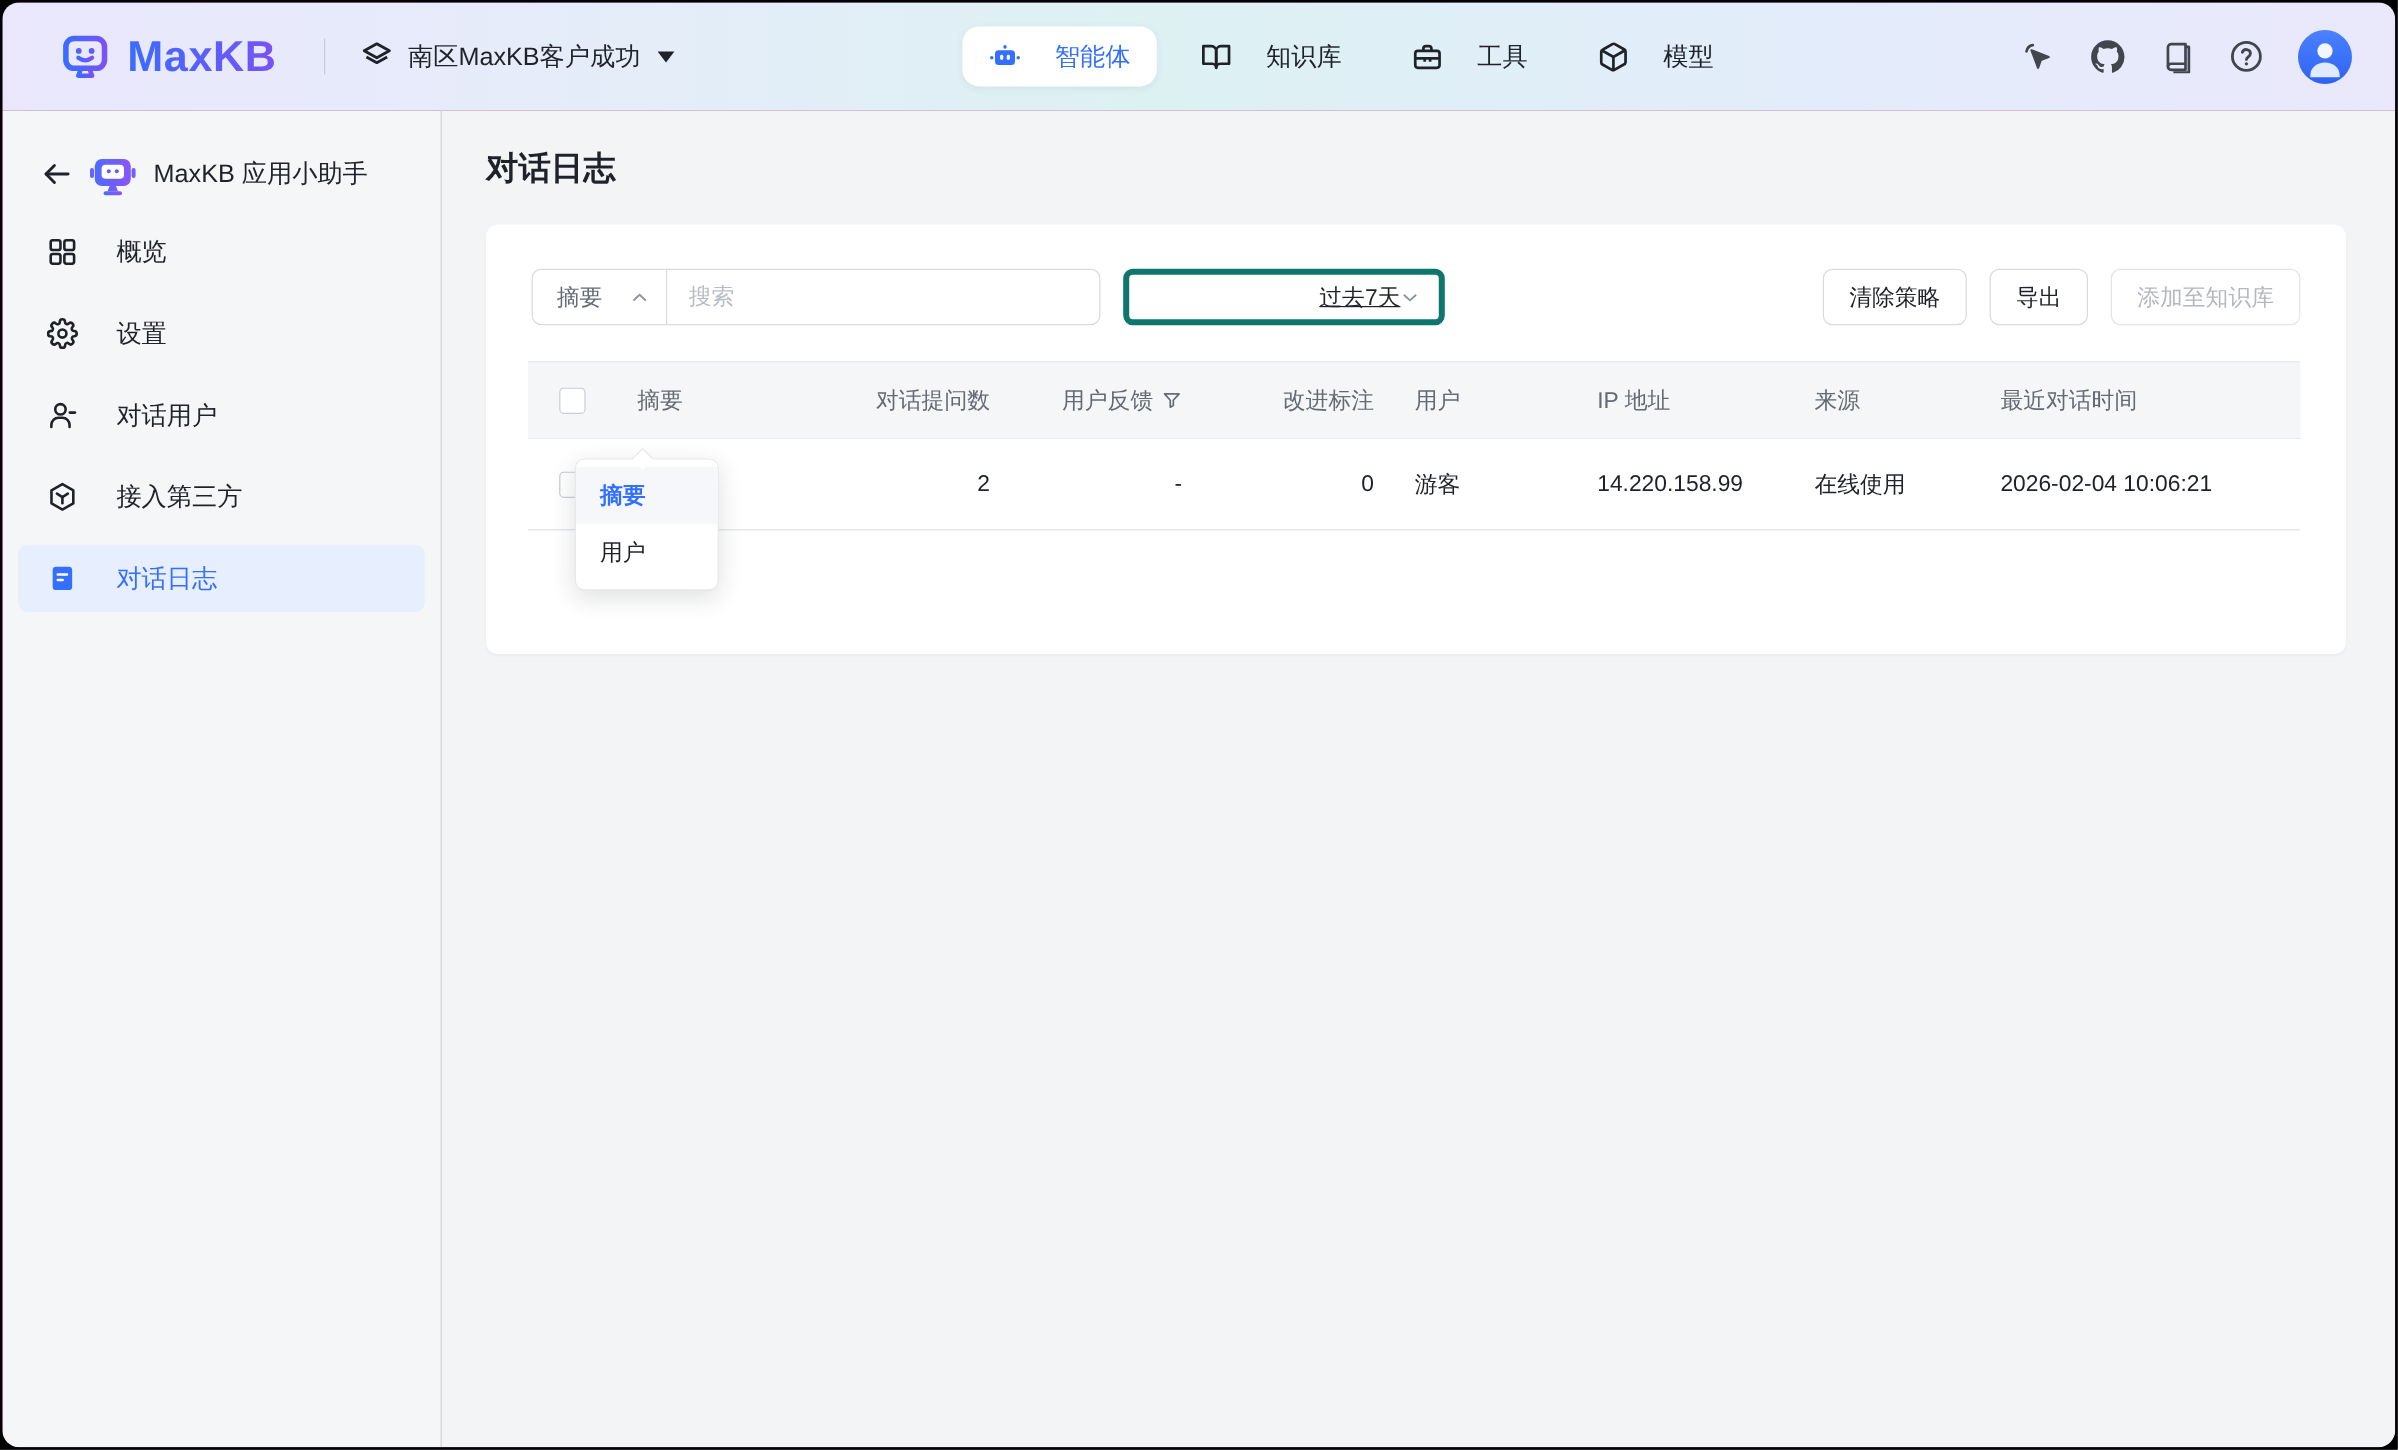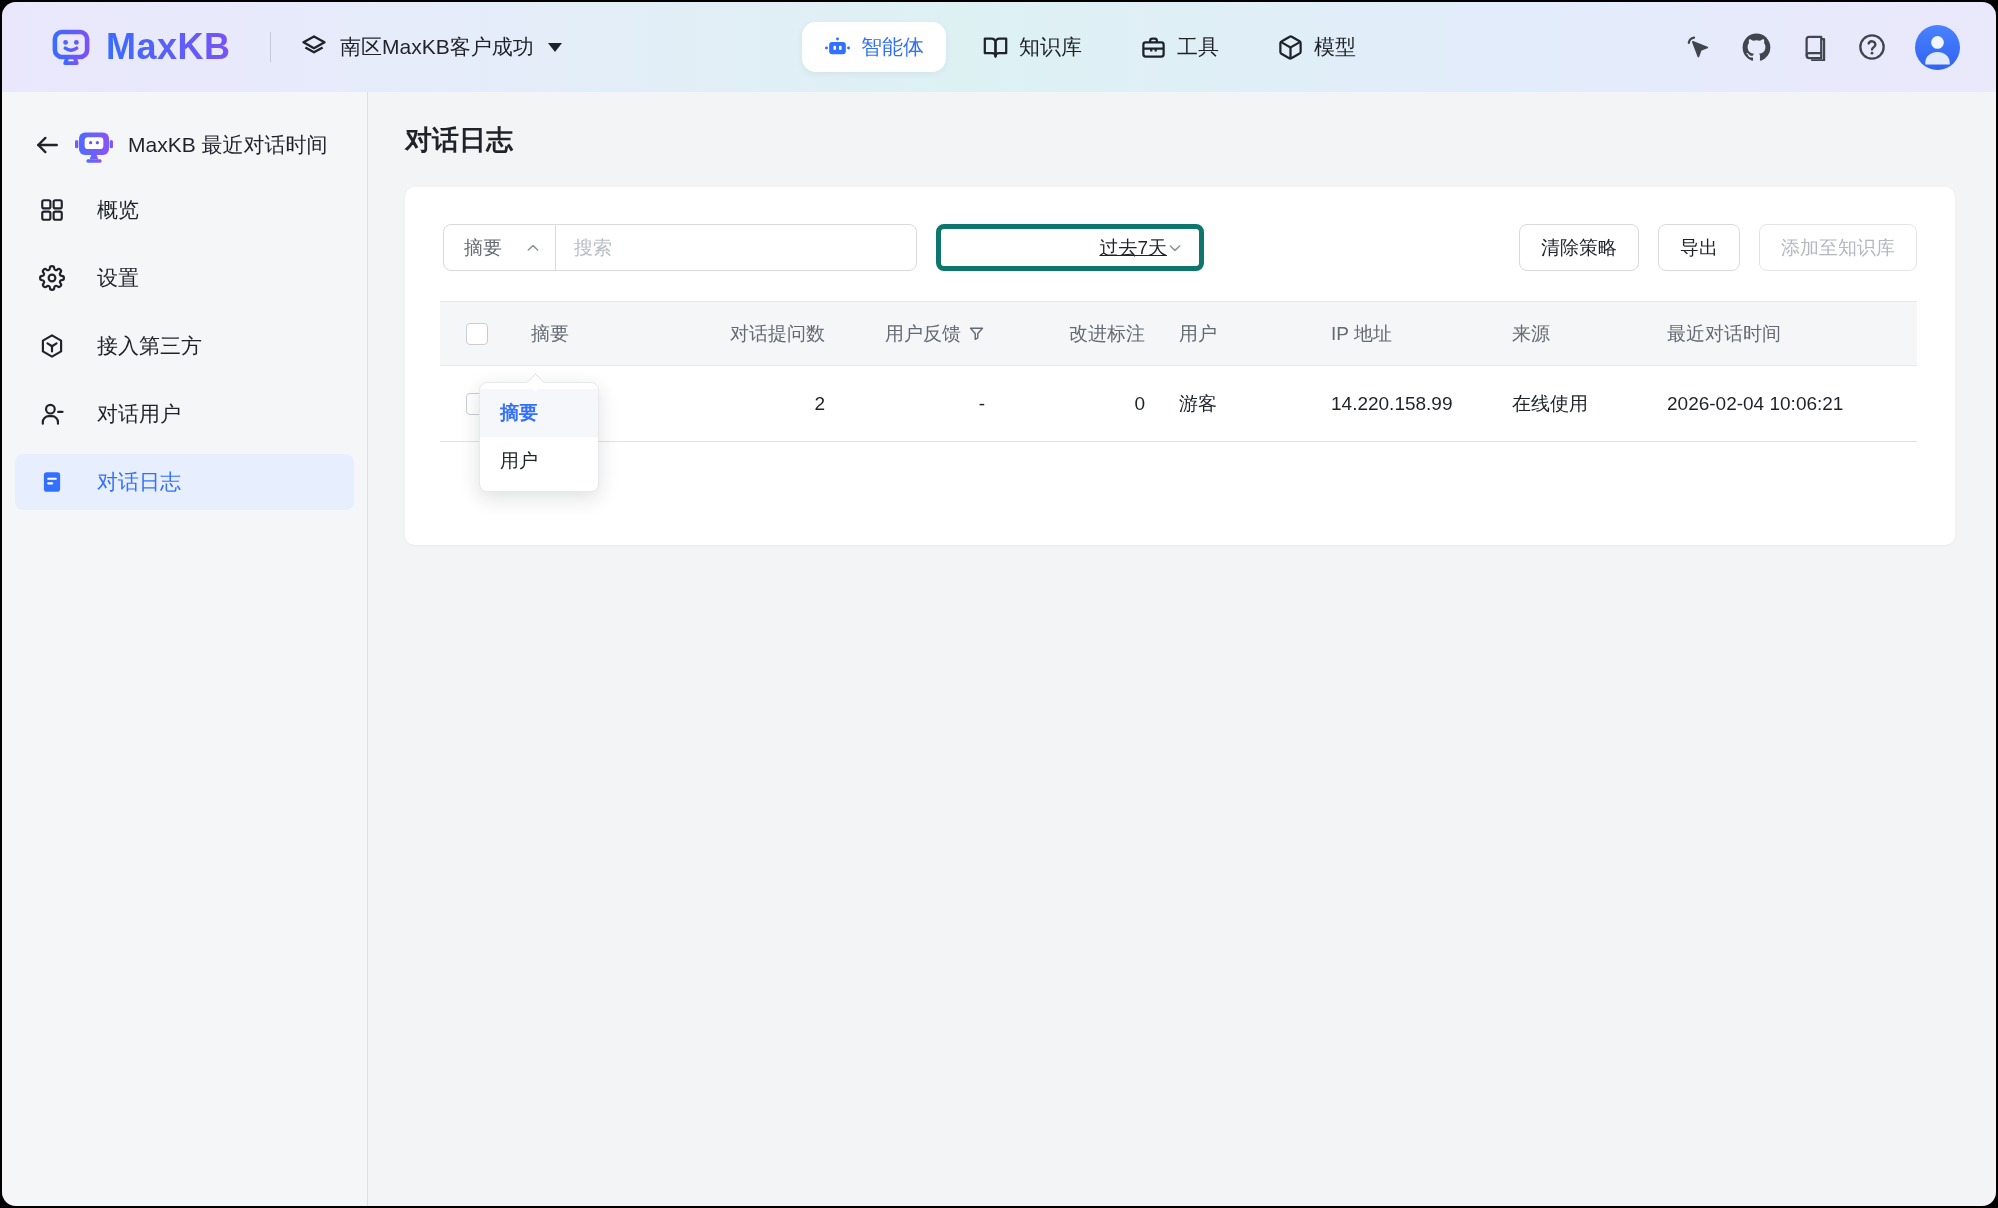--- a/index.html
+++ b/index.html
@@ -11,21 +11,21 @@
     background:linear-gradient(90deg,#eae7fc 0%,#e6ecfa 22%,#ddf1f3 48%,#e2edfa 72%,#eae8fb 100%); }
   .brand { position:absolute; left:46px; top:0; height:90px; display:flex; align-items:center; gap:12px; }
   .brand-text { font-size:36px; font-weight:800; letter-spacing:.5px;
     background:linear-gradient(90deg,#3a6cff,#7a52f5); -webkit-background-clip:text; background-clip:text; color:transparent; }
   .top-divider { position:absolute; left:268px; top:30px; width:1px; height:30px; background:#c6cbd6; }
   .workspace { position:absolute; left:298px; top:0; height:90px; display:flex; align-items:center; gap:12px; cursor:pointer; }
   .workspace-label { font-size:21px; font-weight:500; }
   .caret-down { width:0; height:0; border-left:7px solid transparent; border-right:7px solid transparent; border-top:9px solid #1f2329; margin-left:2px; }
 
   .tabs { position:absolute; left:800px; top:20px; height:50px; display:flex; align-items:center; gap:14px; }
-  .tab { display:flex; align-items:center; gap:10px; height:50px; padding:0 22px; border-radius:14px; font-size:21px; color:#1f2329; cursor:pointer; }
+  .tab { display:flex; align-items:center; gap:28px; height:50px; padding:0 22px; border-radius:14px; font-size:21px; color:#1f2329; cursor:pointer; }
   .tab.active { background:#fff; color:#3370ff; box-shadow:0 2px 6px rgba(80,90,120,.08); }
 
   .top-actions { position:absolute; right:36px; top:0; height:90px; display:flex; align-items:center; gap:28px; }
   .icon-btn { width:30px; height:30px; display:flex; align-items:center; justify-content:center; cursor:pointer; }
   .avatar { width:45px; height:45px; border-radius:50%; background:linear-gradient(180deg,#4a82ff,#2f62f0); display:flex; align-items:center; justify-content:center; cursor:pointer; }
 
   
   .sidebar { position:absolute; top:90px; left:0; bottom:0; width:366px; background:#f5f6f8; border-right:1px solid #dcdee2; }
   .app-head { display:flex; align-items:center; gap:14px; padding:30px 0 0 32px; height:76px; }
   .app-title { font-size:21px; font-weight:500; }
@@ -208,21 +208,21 @@
           </defs>
         <rect x="3" y="4.5" width="18" height="13.5" rx="3.6" fill="url(#lg2)"></rect>
         <rect x="0.6" y="9" width="2" height="5" rx="1" fill="url(#lg2)"></rect>
         <rect x="21.4" y="9" width="2" height="5" rx="1" fill="url(#lg2)"></rect>
         <rect x="6.4" y="7.4" width="11.2" height="7" rx="2" fill="#fff"></rect>
         <circle cx="10" cy="10.6" r="1" fill="#5f5ff0"></circle>
         <circle cx="14" cy="10.6" r="1" fill="#5f5ff0"></circle>
         <path d="M10.4 18l-1 2.6h5.2l-1-2.6z" fill="url(#lg2)"></path>
         <rect x="7.4" y="20.6" width="9.2" height="2" rx="1" fill="url(#lg2)"></rect>
       </svg>
-      <span class="app-title">MaxKB 最近对话时间</span>
+      <span class="app-title">MaxKB 应用小助手</span>
     </div>
 
     <nav class="menu">
       <div class="menu-item">
         <svg width="26" height="26" viewBox="0 0 24 24">
           <rect x="3" y="3" width="7.5" height="7.5" rx="1.6" fill="none" stroke="#1f2329" stroke-width="2"></rect>
           <rect x="13.5" y="3" width="7.5" height="7.5" rx="1.6" fill="none" stroke="#1f2329" stroke-width="2"></rect>
           <rect x="3" y="13.5" width="7.5" height="7.5" rx="1.6" fill="none" stroke="#1f2329" stroke-width="2"></rect>
           <rect x="13.5" y="13.5" width="7.5" height="7.5" rx="1.6" fill="none" stroke="#1f2329" stroke-width="2"></rect>
         </svg>
@@ -230,34 +230,34 @@
       </div>
       <div class="menu-item">
         <svg width="26" height="26" viewBox="0 0 24 24">
           <circle cx="12" cy="12" r="3.1" fill="none" stroke="#1f2329" stroke-width="2"></circle>
           <path d="M19.4 15a1.65 1.65 0 0 0 .33 1.82l.06.06a2 2 0 0 1-2.83 2.83l-.06-.06a1.65 1.65 0 0 0-1.82-.33 1.65 1.65 0 0 0-1 1.51V21a2 2 0 0 1-4 0v-.09A1.65 1.65 0 0 0 9 19.4a1.65 1.65 0 0 0-1.82.33l-.06.06a2 2 0 0 1-2.83-2.83l.06-.06a1.65 1.65 0 0 0 .33-1.82 1.65 1.65 0 0 0-1.51-1H3a2 2 0 0 1 0-4h.09A1.65 1.65 0 0 0 4.6 9a1.65 1.65 0 0 0-.33-1.82l-.06-.06a2 2 0 0 1 2.83-2.83l.06.06a1.65 1.65 0 0 0 1.82.33H9a1.65 1.65 0 0 0 1-1.51V3a2 2 0 0 1 4 0v.09a1.65 1.65 0 0 0 1 1.51 1.65 1.65 0 0 0 1.82-.33l.06-.06a2 2 0 0 1 2.83 2.83l-.06.06a1.65 1.65 0 0 0-.33 1.82V9a1.65 1.65 0 0 0 1.51 1H21a2 2 0 0 1 0 4h-.09a1.65 1.65 0 0 0-1.51 1z" fill="none" stroke="#1f2329" stroke-width="2" stroke-linejoin="round"></path>
         </svg>
         <span>设置</span>
       </div>
       <div class="menu-item">
         <svg width="26" height="26" viewBox="0 0 24 24">
+          <circle cx="10.5" cy="7.5" r="4" fill="none" stroke="#1f2329" stroke-width="2"></circle>
+          <path d="M3.5 21v-1.5a5.5 5.5 0 0 1 5.5-5.5h3a5.5 5.5 0 0 1 5.5 5.5V21" fill="none" stroke="#1f2329" stroke-width="2" stroke-linecap="round"></path>
+          <line x1="17.8" y1="10" x2="21.6" y2="10" stroke="#1f2329" stroke-width="2.2" stroke-linecap="round"></line>
+        </svg>
+        <span>对话用户</span>
+      </div>
+      <div class="menu-item">
+        <svg width="26" height="26" viewBox="0 0 24 24">
           <path d="M12 2.2 20.4 7v10L12 21.8 3.6 17V7z" fill="none" stroke="#1f2329" stroke-width="2" stroke-linejoin="round"></path>
           <line x1="12" y1="12.2" x2="12" y2="17" stroke="#1f2329" stroke-width="2" stroke-linecap="round"></line>
           <line x1="12" y1="12.2" x2="7.8" y2="9.6" stroke="#1f2329" stroke-width="2" stroke-linecap="round"></line>
           <line x1="12" y1="12.2" x2="16.2" y2="9.6" stroke="#1f2329" stroke-width="2" stroke-linecap="round"></line>
         </svg>
         <span>接入第三方</span>
-      </div>
-      <div class="menu-item">
-        <svg width="26" height="26" viewBox="0 0 24 24">
-          <circle cx="10.5" cy="7.5" r="4" fill="none" stroke="#1f2329" stroke-width="2"></circle>
-          <path d="M3.5 21v-1.5a5.5 5.5 0 0 1 5.5-5.5h3a5.5 5.5 0 0 1 5.5 5.5V21" fill="none" stroke="#1f2329" stroke-width="2" stroke-linecap="round"></path>
-          <line x1="17.8" y1="10" x2="21.6" y2="10" stroke="#1f2329" stroke-width="2.2" stroke-linecap="round"></line>
-        </svg>
-        <span>对话用户</span>
       </div>
       <div class="menu-item active">
         <svg width="26" height="26" viewBox="0 0 24 24">
           <rect x="4.5" y="3" width="15" height="18" rx="2.6" fill="#3370ff"></rect>
           <line x1="8.5" y1="9" x2="15.5" y2="9" stroke="#fff" stroke-width="2" stroke-linecap="round"></line>
           <line x1="8.5" y1="13.2" x2="12.2" y2="13.2" stroke="#fff" stroke-width="2" stroke-linecap="round"></line>
         </svg>
         <span>对话日志</span>
       </div>
     </nav>

